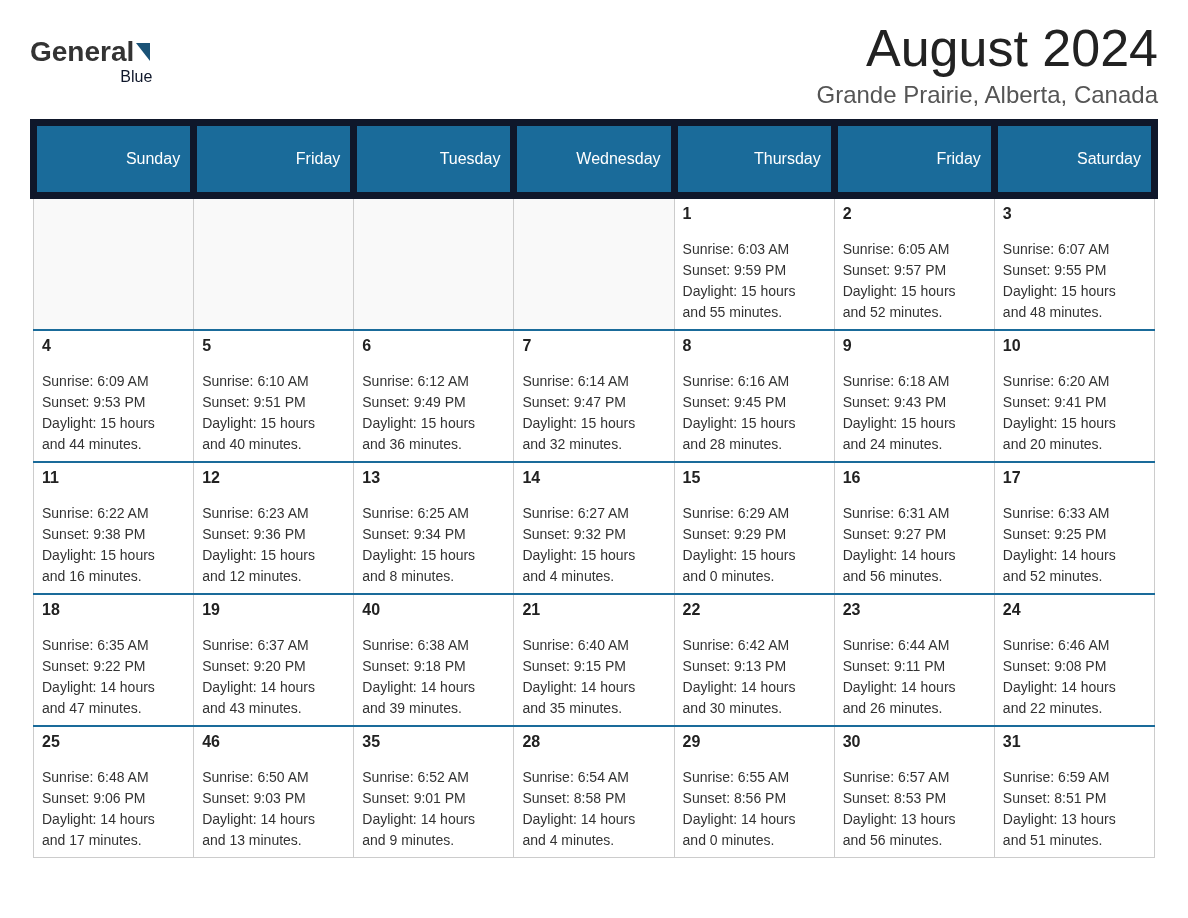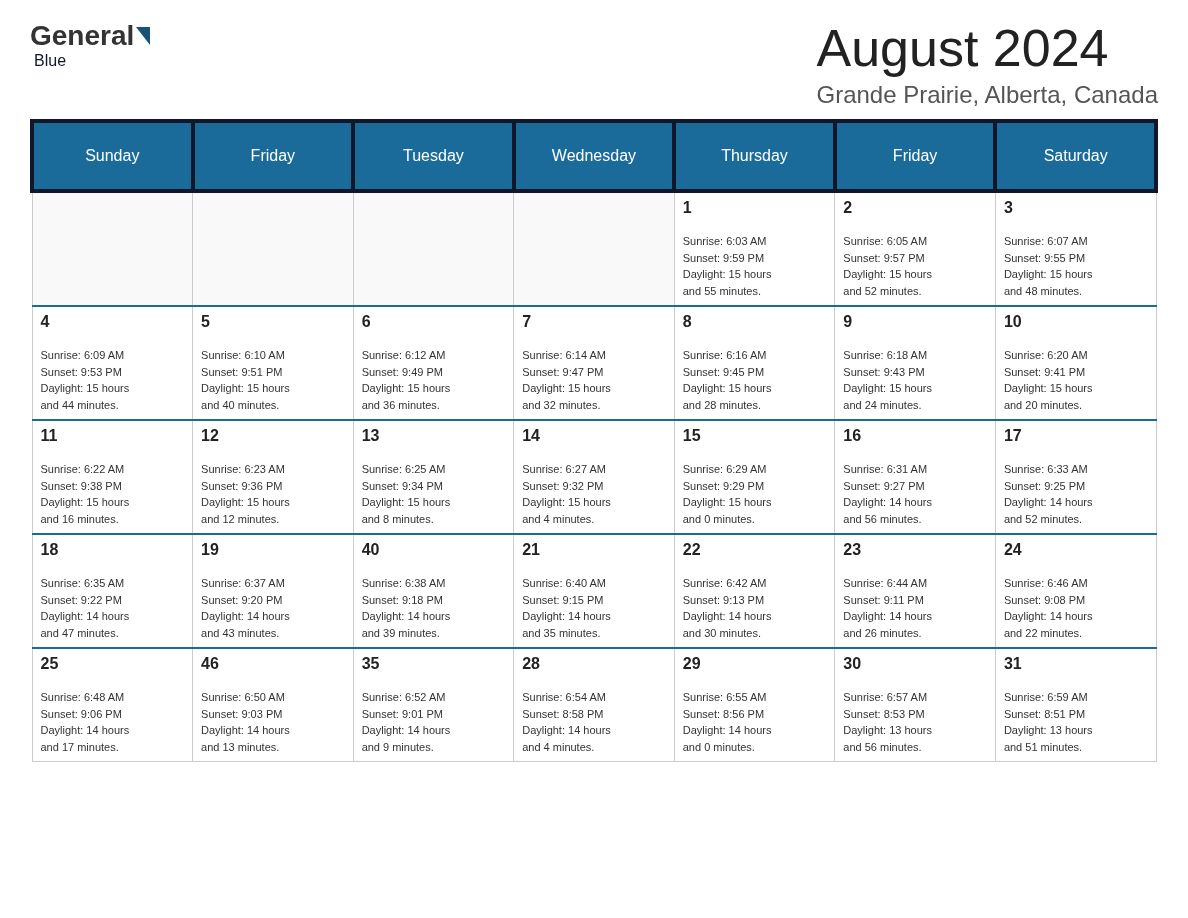--- a/index.html
+++ b/index.html
@@ -12,42 +12,43 @@
     }
     .header {
       display: flex;
       justify-content: space-between;
       align-items: flex-start;
       margin-bottom: 10px;
     }
     .logo {
       display: flex;
       flex-direction: column;
-      align-items: flex-start;
+      align-items: flex-end;
+      margin-top: 16px;
     }
     .logo-text {
       display: flex;
       align-items: center;
       font-size: 28px;
       font-weight: bold;
       color: #333;
     }
     .logo-general { color: #333; }
     .logo-arrow {
       display: inline-block;
       width: 0;
       height: 0;
       border-left: 14px solid transparent;
       border-right: 0px solid transparent;
       border-top: 18px solid #1a5276;
       margin: 0 2px;
       vertical-align: middle;
     }
     .logo-blue { color: #0f172a; }
-    .title-block { }
+    .title-block { text-align: right; }
     .month-title {
       font-size: 52px;
       font-weight: normal;
       color: #222;
       line-height: 1.1;
     }
     .location {
       font-size: 24px;
       color: #555;
       margin-top: 4px;
@@ -56,43 +57,43 @@
       width: 100%;
       border-collapse: collapse;
       margin-top: 10px;
     }
     .calendar th {
       background-color: #1a6b9a;
       color: #fff;
       font-size: 16px;
       font-weight: normal;
       padding: 24px 10px;
-      text-align: center;
-      border: 4px solid #0f172a;
+      text-align: right;
+      border: 7px solid #0f172a;
     }
     .calendar td {
       border: 1px solid #ccc;
       vertical-align: top;
       padding: 6px 8px;
       width: 14.28%;
       min-height: 110px;
       font-size: 13px;
       color: #222;
     }
     .calendar td.empty {
       background: #f9f9f9;
     }
     .day-num {
       font-size: 16px;
       font-weight: bold;
       margin-bottom: 4px;
       color: #222;
     }
     .day-info {
-      font-size: 11px;
+      font-size: 14px;
       color: #333;
       line-height: 1.5;
       margin-top: 16px;
     }
     .calendar tr td {
       border-top: 2px solid #1a6b9a;
     }
     .calendar tr:first-child td {
       border-top: 1px solid #ccc;
     }

